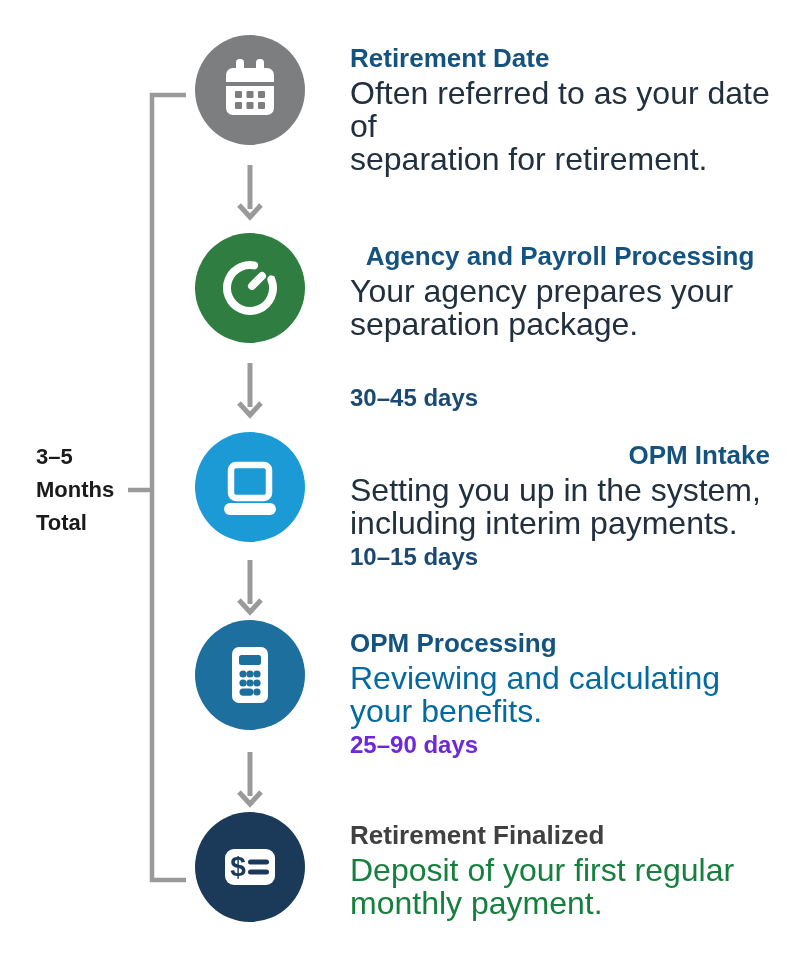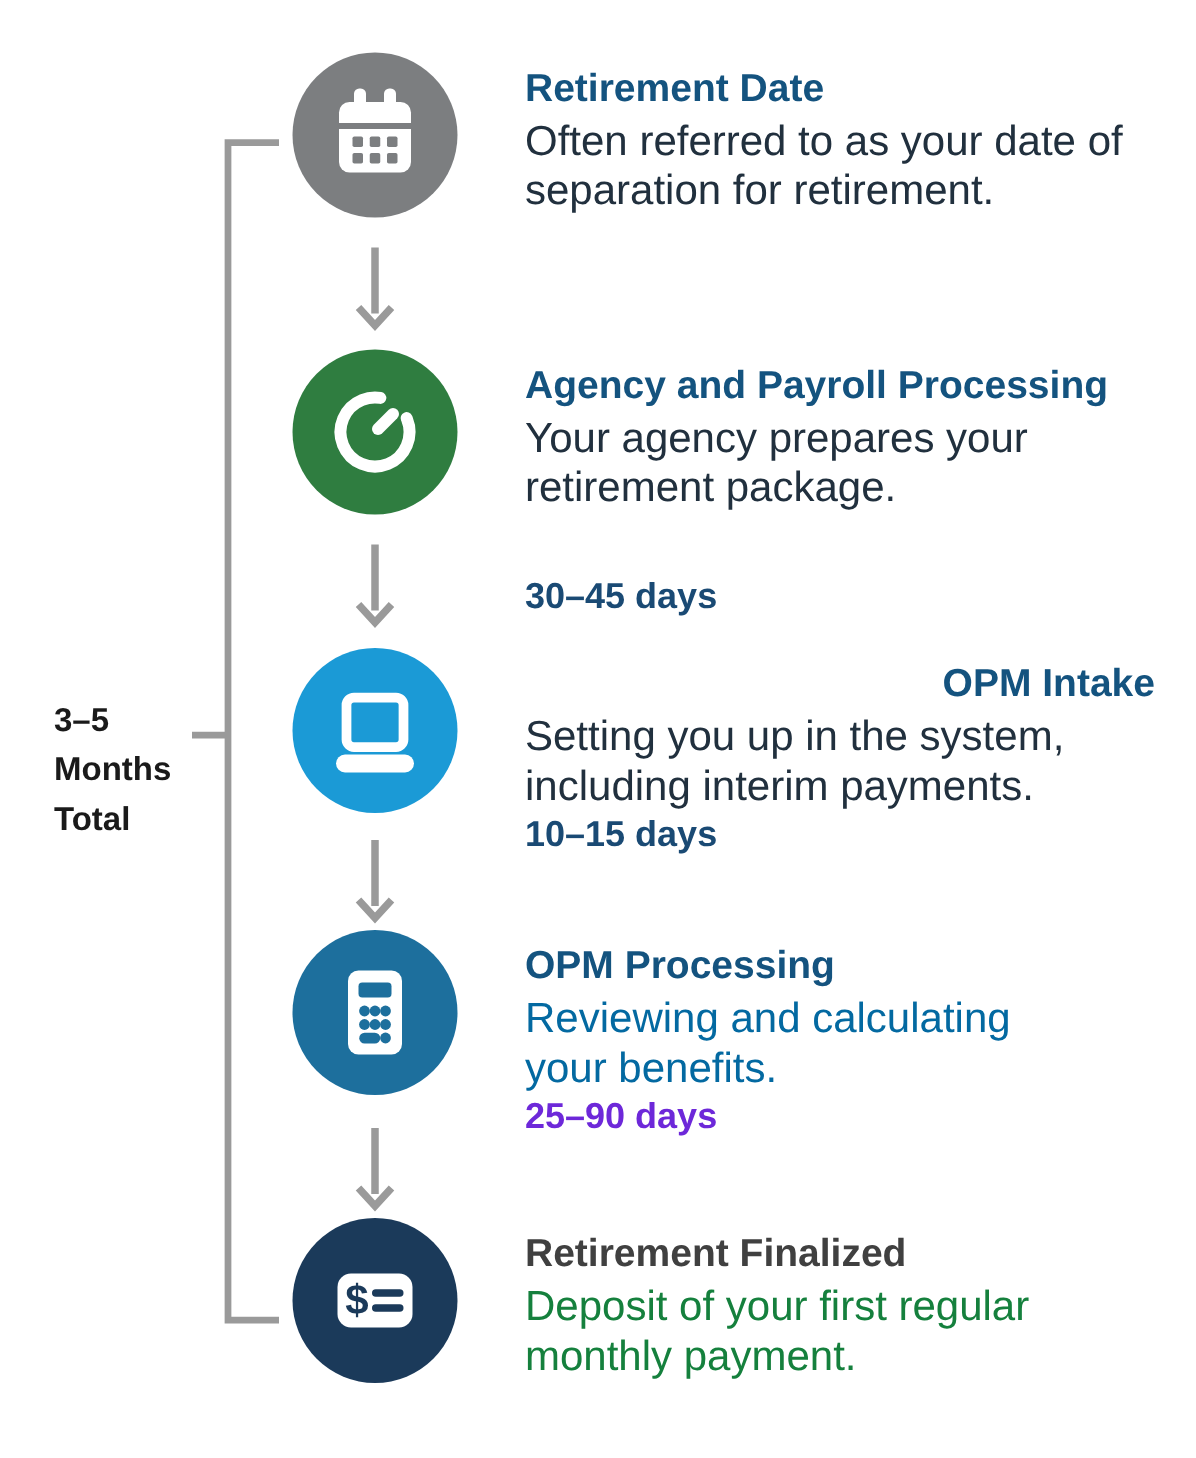--- a/index.html
+++ b/index.html
@@ -17,21 +17,20 @@
     width: 797px; height: 972px;
     pointer-events: none;
   }
   .total-label {
     position: absolute;
     left: 36px;
     top: 440px;
     font-size: 22px;
     font-weight: 700;
     line-height: 33px;
-    margin-top: 23px;
   }
   .total-label div { white-space: nowrap; }
   .step {
     position: absolute;
     left: 195px;
     display: flex;
     align-items: flex-start;
     gap: 45px;
   }
   .circle {
@@ -44,21 +43,21 @@
   .circle svg { display: block; width: 110px; height: 110px; }
   .step-text { padding-top: 6px; width: 420px; }
   .step-title {
     font-size: 26px;
     font-weight: 700;
     line-height: 34px;
     white-space: nowrap;
     margin-bottom: 2px;
   }
   .step-desc {
-    font-size: 28px;
+    font-size: 32px;
     line-height: 33px;
   }
   .step-duration {
     font-size: 24px;
     font-weight: 700;
     line-height: 33px;
   }
   .arrow {
     position: absolute;
     left: 236px;
@@ -117,24 +116,24 @@
   </div>
 
   <div class="step" style="top:233px">
     <div class="circle" style="background-color: rgb(47, 125, 64); color: rgb(47, 125, 64);">
       <svg viewBox="0 0 110 110">
         <circle cx="55" cy="55" r="23" fill="none" stroke="#ffffff" stroke-width="8" pathLength="100" stroke-dasharray="84 16" stroke-linecap="round" transform="rotate(-22 55 55)"></circle>
         <line x1="57" y1="53" x2="67" y2="43" stroke="#ffffff" stroke-width="8" stroke-linecap="round"></line>
       </svg>
     </div>
     <div class="step-text">
-      <div class="step-title" style="color: rgb(20, 83, 127);">Agency and Payroll Processing</div>
+      <div class="step-title" style="color: rgb(20, 83, 127); text-align: center;">Agency and Payroll Processing</div>
       <div class="step-desc" style="color: rgb(33, 48, 62);">
         <div>Your agency prepares your</div>
-        <div>retirement package.</div>
+        <div>separation package.</div>
       </div>
       <div class="step-duration" style="color: rgb(26, 74, 116); margin-top: 40px;">30–45 days</div>
     </div>
   </div>
 
   <div class="arrow" style="top: 361px; color: rgb(154, 154, 154);">
     <svg viewBox="0 0 28 58">
       <line x1="14" y1="2" x2="14" y2="46" stroke="currentColor" stroke-width="5"></line>
       <polyline points="3,42 14,54 25,42" fill="none" stroke="currentColor" stroke-width="5"></polyline>
     </svg>

